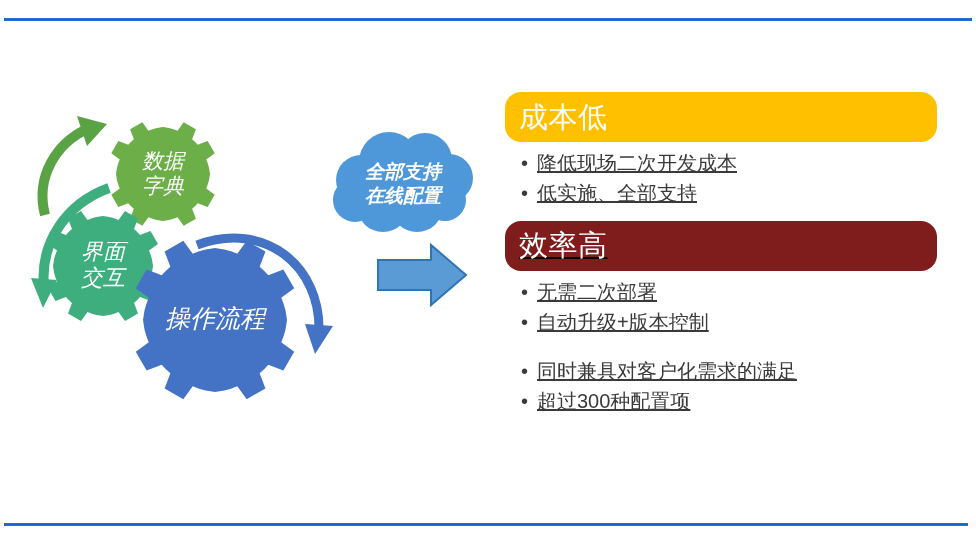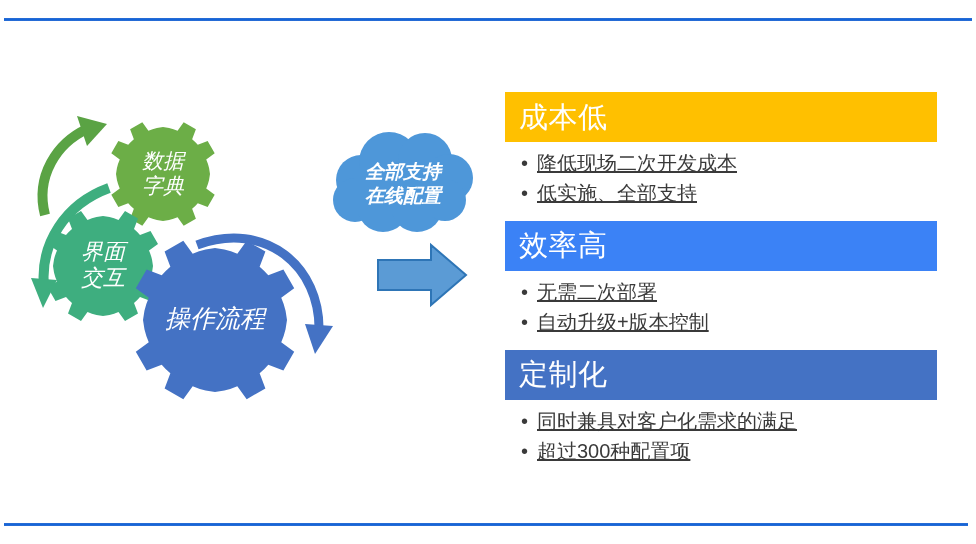--- a/index.html
+++ b/index.html
@@ -57,21 +57,21 @@
   
   .features {
     position: absolute;
     left: 505px;
     top: 92px;
     width: 432px;
   }
   .feature-block { margin-bottom: 4px; }
   .feature-bar {
     height: 50px;
-    border-radius: 0;
+    border-radius: 16px;
     display: flex;
     align-items: center;
     padding-left: 14px;
     box-sizing: border-box;
   }
   .feature-title {
     color: #ffffff;
     font-size: 29px;
     line-height: 1;
     letter-spacing: 0.5px;
@@ -188,39 +188,36 @@
         <span class="item-text">降低现场二次开发成本</span>
       </li>
       <li>
         <span class="bullet-dot">•</span>
         <span class="item-text">低实施、全部支持</span>
       </li>
     </ul>
   </div>
 
   <div class="feature-block">
-    <div class="feature-bar" style="background:#3b82f6;">
+    <div class="feature-bar" style="background:#7f1d1d;text-decoration:underline;">
       <span class="feature-title">效率高</span>
     </div>
     <ul class="feature-items">
       <li>
         <span class="bullet-dot">•</span>
         <span class="item-text">无需二次部署</span>
       </li>
       <li>
         <span class="bullet-dot">•</span>
         <span class="item-text">自动升级+版本控制</span>
       </li>
     </ul>
   </div>
 
   <div class="feature-block">
-    <div class="feature-bar" style="background:#4472C4;">
-      <span class="feature-title">定制化</span>
-    </div>
     <ul class="feature-items">
       <li>
         <span class="bullet-dot">•</span>
         <span class="item-text">同时兼具对客户化需求的满足</span>
       </li>
       <li>
         <span class="bullet-dot">•</span>
         <span class="item-text">超过300种配置项</span>
       </li>
     </ul>

